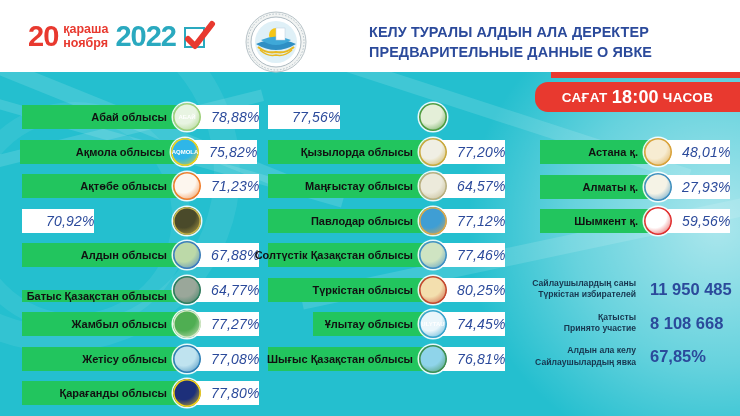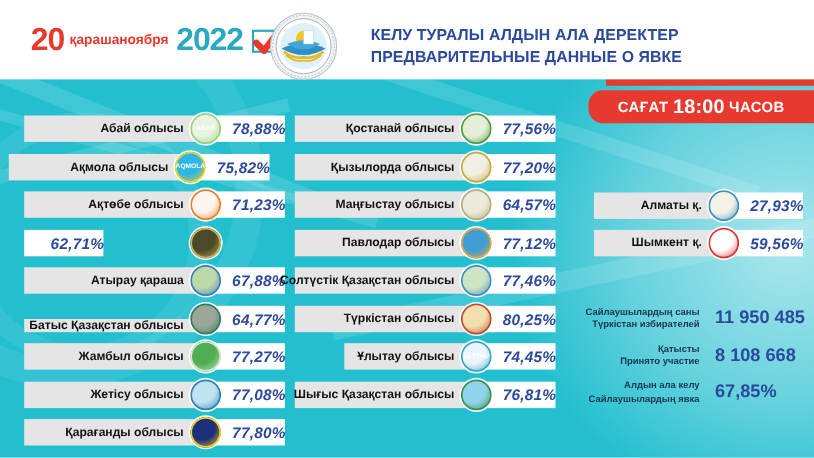--- a/index.html
+++ b/index.html
@@ -18,21 +18,21 @@
   }
   .date-block {
     position:absolute; left:28px; top:22px;
     display:flex; align-items:center; gap:5px;
   }
   .date-day {
     font-size:29px; font-weight:bold; color:#e8392f;
     line-height:1; letter-spacing:-1px;
   }
   .date-month {
-    display:flex; line-height:1.06;
+    display:flex; flex-direction:column; line-height:1.06;
     font-size:12.5px; font-weight:bold; color:#e8392f;
   }
   .date-year {
     font-size:29px; font-weight:bold; color:#2aa9bf;
     line-height:1; letter-spacing:-1px; margin-left:2px;
   }
   .check-box {
     width:21px; height:21px; border:2.4px solid #2aa9bf;
     position:relative; margin-left:3px; margin-top:2px;
   }
@@ -41,21 +41,21 @@
   .emblem {
     position:absolute; left:245px; top:11px;
     width:62px; height:62px;
   }
 
   .header-titles {
     position:absolute; left:337px; top:22px;
   }
   .header-titles div {
     font-size:14.4px; font-weight:bold; color:#2b4a9b;
-    letter-spacing:0.1px; line-height:1.42;
+    letter-spacing:0.1px; line-height:1.42;margin-left:32px;
   }
 
   
   .body-bg {
     position:absolute; left:0; top:72px; width:740px; height:344px;
     background:#24bfcf; overflow:hidden;
   }
   .body-bg .ray {
     position:absolute; background:rgba(255,255,255,0.13);
     transform-origin:0 0;
@@ -71,28 +71,28 @@
   .red-top-accent {
     position:absolute; left:551px; top:0px; width:189px; height:6px;
     background:#e8392f;
   }
 
   
   .row {
     position:absolute; height:24px; display:flex; align-items:stretch;
   }
   .row .label {
-    background:#e5e5e5; display:flex; align-items:center;
+    background:#22c55e; display:flex; align-items:center;
     justify-content:flex-end; padding-right:20px;
     font-size:11px; font-weight:bold; color:#111; white-space:nowrap;
   }
   .row .pct {
     background:#ffffff; display:flex; align-items:center;
     padding-left:24px;
-    font-size:14px; font-weight:bold; font-style:italic;
+    font-size:14px; font-weight:normal; font-style:italic;
     color:#2b4a9b; white-space:nowrap; letter-spacing:0.2px;
   }
   .row .emb {
     position:absolute; top:-2px; width:28px; height:28px;
     border-radius:50%; overflow:hidden;
     box-shadow:0 0 0 1.5px rgba(255,255,255,0.9);
     z-index:3;
   }
   .row .emb .in {
     width:100%; height:100%; border-radius:50%;
@@ -187,42 +187,42 @@
 </div>
 
 <div id="rows-layer" style="position:absolute;left:0;top:0;width:740px;height:416px;z-index:3;">
     <div class="row" style="left: 22px; top: 105px; width: 237px;">
       <div class="label" style="width: 165px;">Абай облысы</div>
       <div class="pct" style="width: 72px;">78,88%</div>
       <div class="emb" style="left: 151px;">
         <div class="in" style="background: radial-gradient(circle at 38% 32%, rgb(232, 244, 226) 0%, rgb(232, 244, 226) 46%, rgb(159, 207, 122) 100%); box-shadow: rgb(159, 207, 122) 0px 0px 0px 1.6px inset;">АБАЙ</div>
       </div>
     </div>
-    <div class="row" style="left: 8px; top: 139.5px; width: 237px;">
+    <div class="row" style="left: 20px; top: 139.5px; width: 237px;">
       <div class="label" style="width: 165px;">Ақмола облысы</div>
       <div class="pct" style="width: 72px;">75,82%</div>
       <div class="emb" style="left: 151px;">
         <div class="in" style="background: radial-gradient(circle at 38% 32%, rgb(47, 182, 232) 0%, rgb(47, 182, 232) 46%, rgb(245, 209, 23) 100%); box-shadow: rgb(245, 209, 23) 0px 0px 0px 1.6px inset;">AQMOLA</div>
       </div>
     </div>
     <div class="row" style="left: 22px; top: 174px; width: 237px;">
       <div class="label" style="width: 165px;">Ақтөбе облысы</div>
       <div class="pct" style="width: 72px;">71,23%</div>
       <div class="emb" style="left: 151px;">
         <div class="in" style="background: radial-gradient(circle at 38% 32%, rgb(253, 246, 238) 0%, rgb(253, 246, 238) 46%, rgb(240, 124, 42) 100%); box-shadow: rgb(240, 124, 42) 0px 0px 0px 1.6px inset;"></div>
       </div>
     </div>
     <div class="row" style="left: 22px; top: 208.5px; width: 237px;">
-      <div class="pct" style="width: 72px;">62,71%</div>
+      <div class="pct" style="width: 72px;">70,92%</div>
       <div class="emb" style="left: 151px;">
         <div class="in" style="background: radial-gradient(circle at 38% 32%, rgb(74, 74, 42) 0%, rgb(74, 74, 42) 46%, rgb(200, 178, 74) 100%); box-shadow: rgb(200, 178, 74) 0px 0px 0px 1.6px inset;"></div>
       </div>
     </div>
     <div class="row" style="left: 22px; top: 243px; width: 237px;">
-      <div class="label" style="width: 165px;">Атырау қараша</div>
+      <div class="label" style="width: 165px;">Алдын облысы</div>
       <div class="pct" style="width: 72px;">67,88%</div>
       <div class="emb" style="left: 151px;">
         <div class="in" style="background: radial-gradient(circle at 38% 32%, rgb(188, 217, 168) 0%, rgb(188, 217, 168) 46%, rgb(60, 123, 191) 100%); box-shadow: rgb(60, 123, 191) 0px 0px 0px 1.6px inset;"></div>
       </div>
     </div>
     <div class="row" style="left: 22px; top: 277.5px; width: 237px;">
       <div class="label" style="width: 165px; margin-top: 12px;">Батыс Қазақстан облысы</div>
       <div class="pct" style="width: 72px;">64,77%</div>
       <div class="emb" style="left: 151px;">
         <div class="in" style="background: radial-gradient(circle at 38% 32%, rgb(154, 167, 154) 0%, rgb(154, 167, 154) 46%, rgb(47, 125, 94) 100%); box-shadow: rgb(47, 125, 94) 0px 0px 0px 1.6px inset;"></div>
@@ -243,21 +243,20 @@
       </div>
     </div>
     <div class="row" style="left: 22px; top: 381px; width: 237px;">
       <div class="label" style="width: 165px;">Қарағанды облысы</div>
       <div class="pct" style="width: 72px;">77,80%</div>
       <div class="emb" style="left: 151px;">
         <div class="in" style="background: radial-gradient(circle at 38% 32%, rgb(29, 47, 122) 0%, rgb(29, 47, 122) 46%, rgb(245, 209, 23) 100%); box-shadow: rgb(245, 209, 23) 0px 0px 0px 1.6px inset;"></div>
       </div>
     </div>
     <div class="row" style="left: 268px; top: 105px; width: 237px;">
-      <div class="label" style="width: 165px;">Қостанай облысы</div>
       <div class="pct" style="width: 72px;">77,56%</div>
       <div class="emb" style="left: 151px;">
         <div class="in" style="background: radial-gradient(circle at 38% 32%, rgb(228, 239, 216) 0%, rgb(228, 239, 216) 46%, rgb(79, 155, 63) 100%); box-shadow: rgb(79, 155, 63) 0px 0px 0px 1.6px inset;"></div>
       </div>
     </div>
     <div class="row" style="left: 268px; top: 139.5px; width: 237px;">
       <div class="label" style="width: 165px;">Қызылорда облысы</div>
       <div class="pct" style="width: 72px;">77,20%</div>
       <div class="emb" style="left: 151px;">
         <div class="in" style="background: radial-gradient(circle at 38% 32%, rgb(240, 239, 228) 0%, rgb(240, 239, 228) 46%, rgb(201, 168, 60) 100%); box-shadow: rgb(201, 168, 60) 0px 0px 0px 1.6px inset;"></div>
@@ -296,20 +295,27 @@
       <div class="pct" style="width: 72px;">74,45%</div>
       <div class="emb" style="left: 151px;">
         <div class="in" style="background: radial-gradient(circle at 38% 32%, rgb(234, 246, 251) 0%, rgb(234, 246, 251) 46%, rgb(57, 163, 204) 100%); box-shadow: rgb(57, 163, 204) 0px 0px 0px 1.6px inset;">ULYTAU</div>
       </div>
     </div>
     <div class="row" style="left: 268px; top: 346.5px; width: 237px;">
       <div class="label" style="width: 165px;">Шығыс Қазақстан облысы</div>
       <div class="pct" style="width: 72px;">76,81%</div>
       <div class="emb" style="left: 151px;">
         <div class="in" style="background: radial-gradient(circle at 38% 32%, rgb(143, 212, 234) 0%, rgb(143, 212, 234) 46%, rgb(63, 143, 79) 100%); box-shadow: rgb(63, 143, 79) 0px 0px 0px 1.6px inset;"></div>
+      </div>
+    </div>
+    <div class="row" style="left: 540px; top: 140px; width: 190px;">
+      <div class="label" style="width: 118px;">Астана қ.</div>
+      <div class="pct" style="width: 72px;">48,01%</div>
+      <div class="emb" style="left: 104px;">
+        <div class="in" style="background: radial-gradient(circle at 38% 32%, rgb(247, 236, 210) 0%, rgb(247, 236, 210) 46%, rgb(217, 162, 58) 100%); box-shadow: rgb(217, 162, 58) 0px 0px 0px 1.6px inset;"></div>
       </div>
     </div>
     <div class="row" style="left: 540px; top: 174.5px; width: 190px;">
       <div class="label" style="width: 118px;">Алматы қ.</div>
       <div class="pct" style="width: 72px;">27,93%</div>
       <div class="emb" style="left: 104px;">
         <div class="in" style="background: radial-gradient(circle at 38% 32%, rgb(245, 243, 230) 0%, rgb(245, 243, 230) 46%, rgb(63, 143, 191) 100%); box-shadow: rgb(63, 143, 191) 0px 0px 0px 1.6px inset;"></div>
       </div>
     </div>
     <div class="row" style="left: 540px; top: 209px; width: 190px;">

